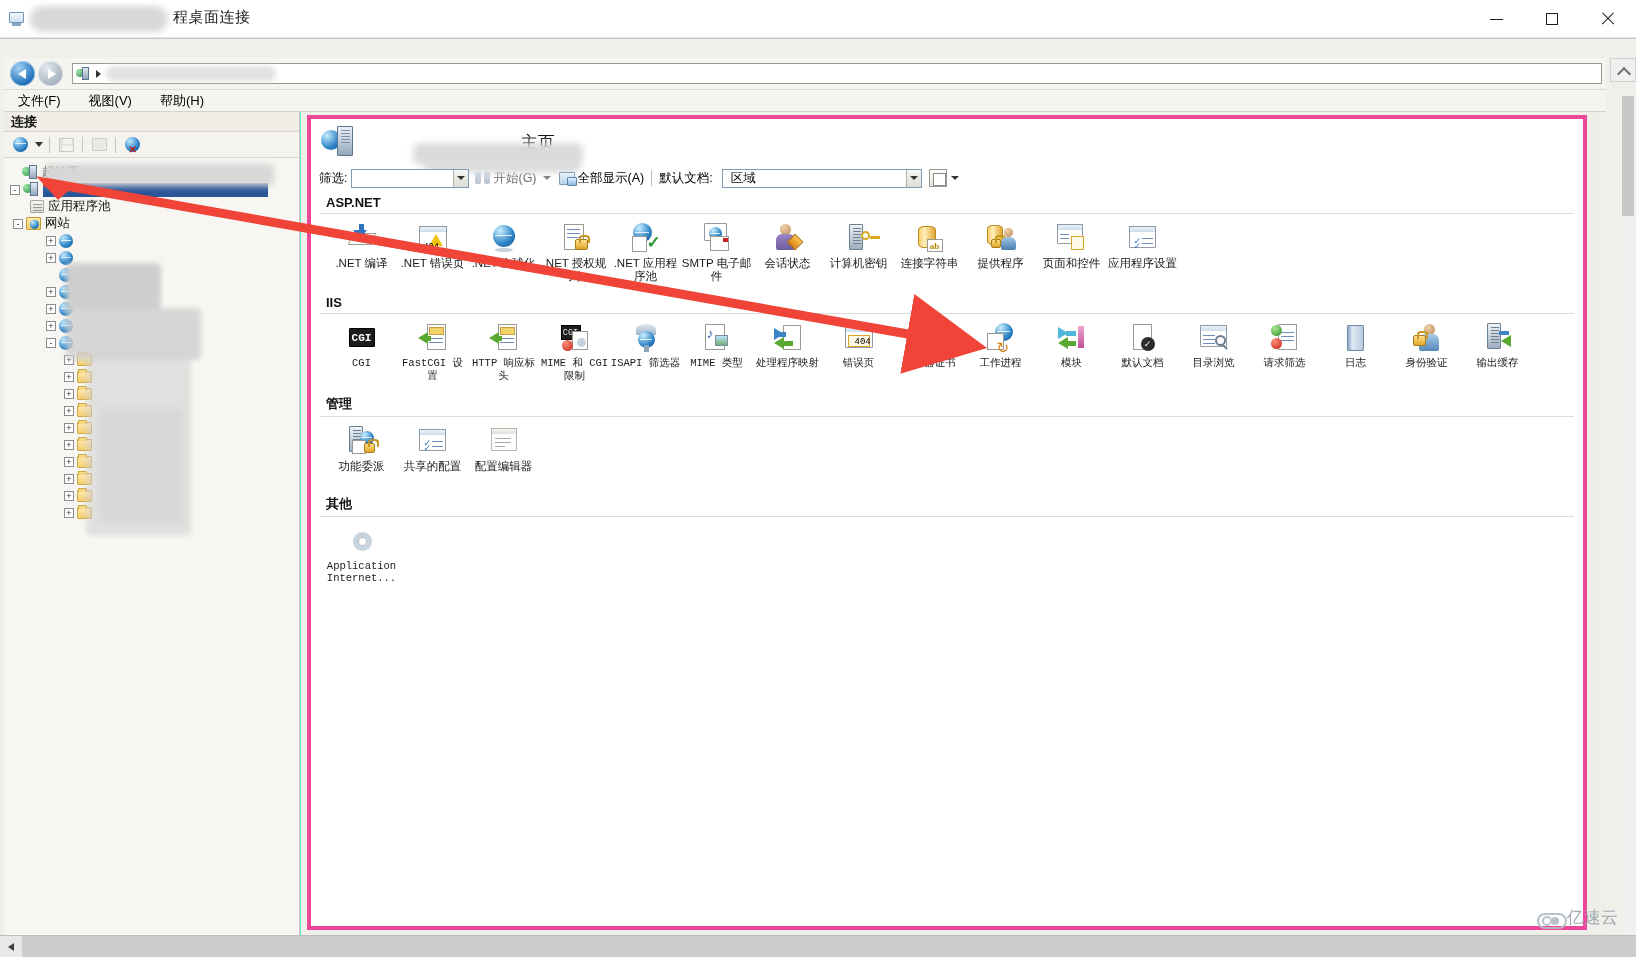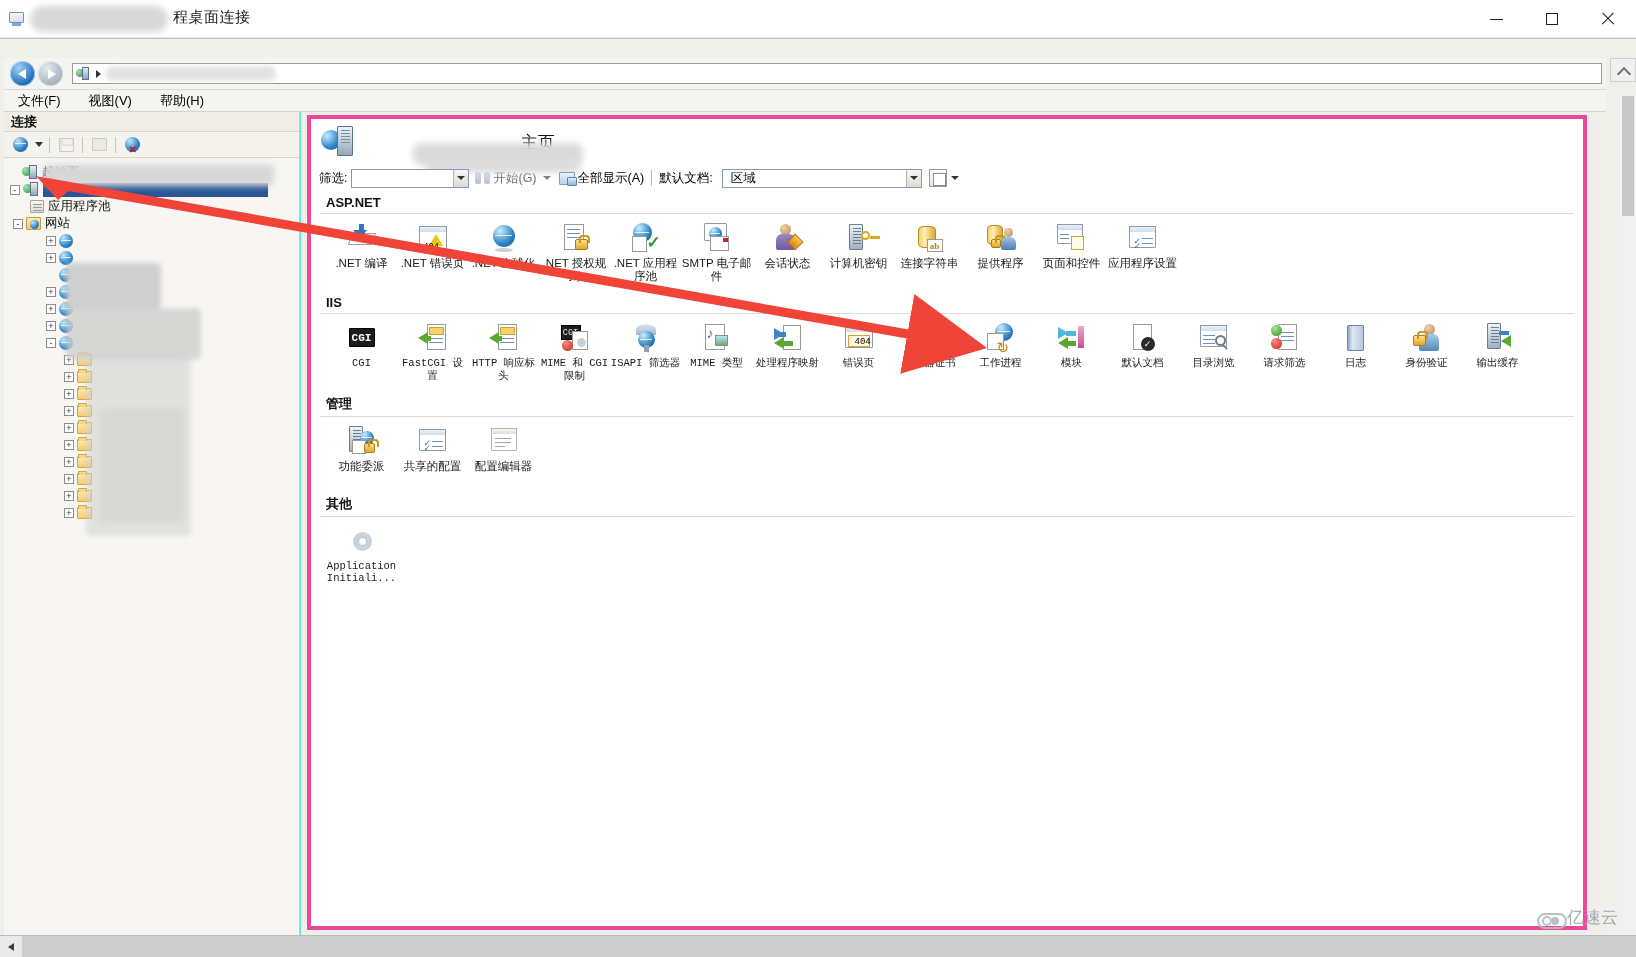--- a/index.html
+++ b/index.html
@@ -948,21 +948,21 @@
           </div>
 
           <div class="section" style="margin-top:8px;">
             <div class="section-title">其他</div>
             <div class="section-rule"></div>
             <div class="tiles">
               <div class="tile">
                 <span class="tico">
                   <span class="i-gear"></span>
                 </span>
-                <span class="tlbl mono" style="line-height:12px;">Application Initiali...</span>
+                <span class="tlbl mono" style="line-height:12px;">Application Internet...</span>
               </div>
             </div>
           </div>
 
         </div>
       </div>
     </div>
 
     <div class="vscroll">
       <div class="vthumb"></div>

